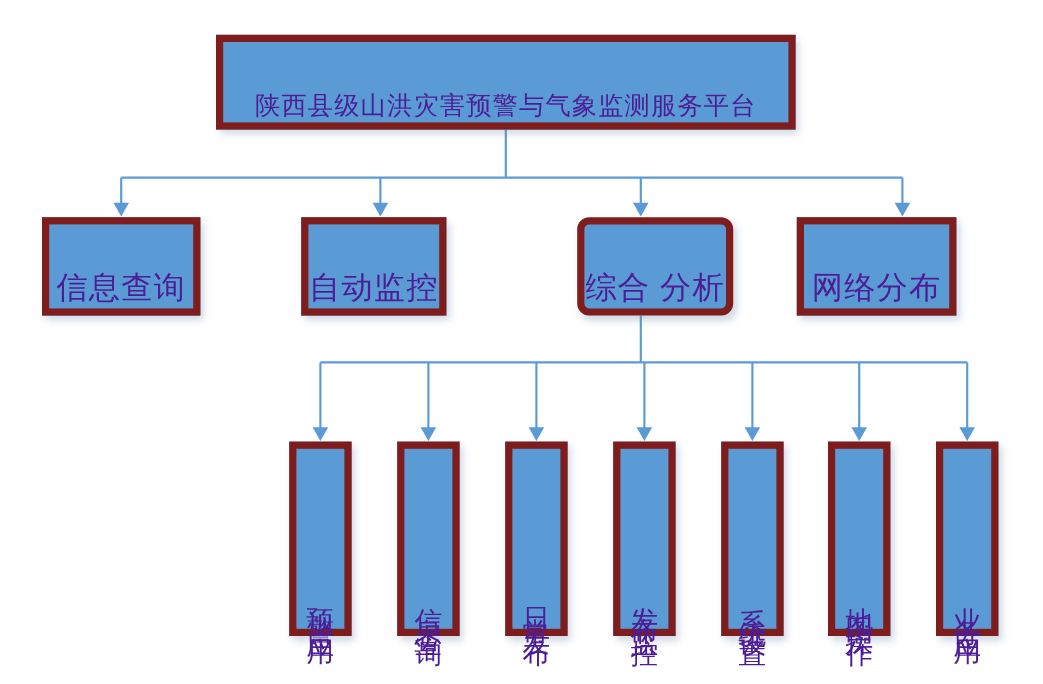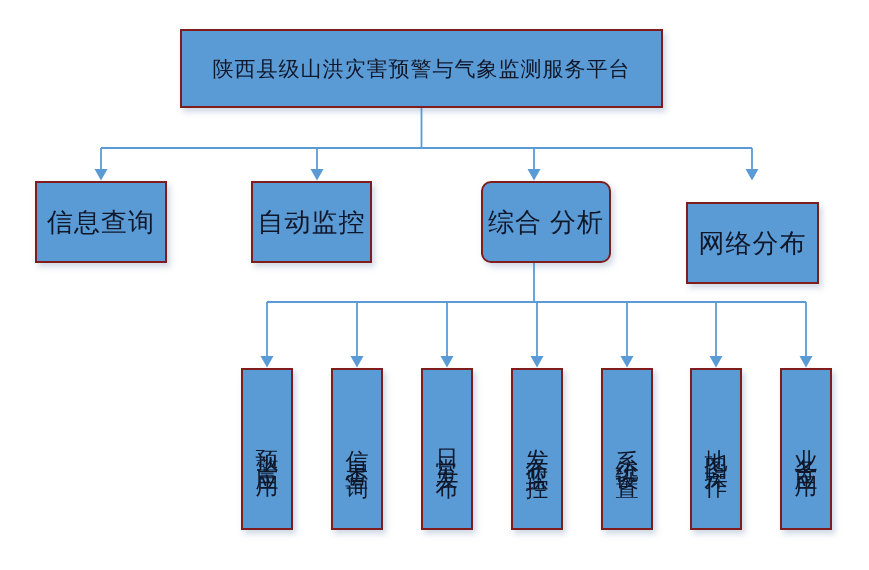--- a/index.html
+++ b/index.html
@@ -20,46 +20,46 @@
     left: 0;
     top: 0;
     width: 869px;
     height: 570px;
     pointer-events: none;
   }
   .box {
     position: absolute;
     box-sizing: border-box;
     background: #5B9BD5;
-    border: 2px solid #7f1d1d;
+    border: 6px solid #7f1d1d;
     box-shadow: 3px 4px 6px rgba(100, 130, 170, 0.30);
-    color: #0f172a;
+    color: #4c1d95;
     display: flex;
-    align-items: center;
+    align-items: flex-end;
     justify-content: center;
     text-align: center;
   }
   .box-root {
     left: 180px;
     top: 29px;
     width: 483px;
     height: 79px;
     font-size: 21px;
     letter-spacing: 1px;
   }
   .box-l2 {
     top: 181px;
     height: 82px;
     font-size: 26px;
     letter-spacing: 1px;
   }
   #node-l2-0 { left: 35px;  width: 132px; }
   #node-l2-1 { left: 251px; width: 121px; }
   #node-l2-2 { left: 481px; width: 130px; border-radius: 10px; }
-  #node-l2-3 { left: 686px; width: 133px; margin-top: 21px; }
+  #node-l2-3 { left: 664px; width: 133px; }
   .box-l3 {
     top: 368px;
     width: 52px;
     height: 162px;
     font-size: 23px;
   }
   #node-l3-0 { left: 241px; }
   #node-l3-1 { left: 331px; }
   #node-l3-2 { left: 421px; }
   #node-l3-3 { left: 511px; }

